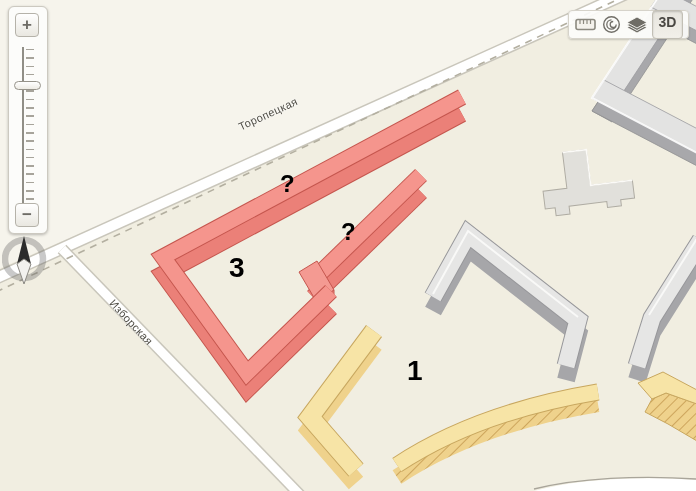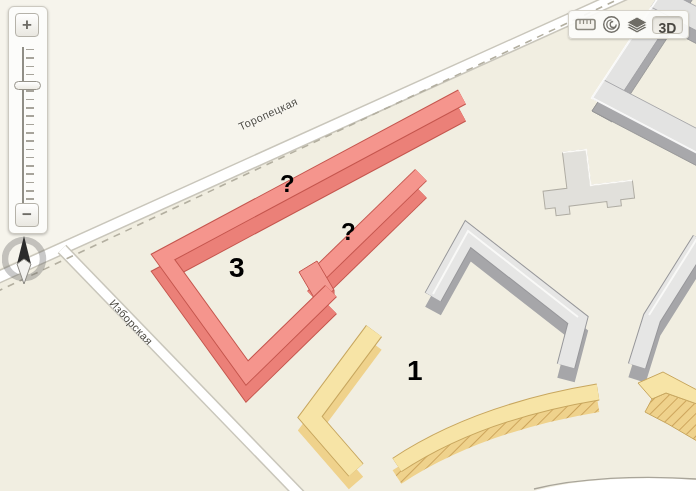--- a/index.html
+++ b/index.html
@@ -33,21 +33,21 @@
 
   
   .compass{position:absolute;left:2px;top:234px;width:46px;height:52px;cursor:pointer;}
 
   
   .toolbar{position:absolute;left:568px;top:10px;width:121px;height:29px;
      background:rgba(252,252,250,.92);border:1px solid #D6D3CA;border-radius:4px;
      box-shadow:0 1px 2px rgba(0,0,0,.18);display:flex;align-items:center;
      justify-content:space-between;padding:0 5px;box-sizing:border-box;}
   .tb-icon{display:flex;align-items:center;justify-content:center;cursor:pointer;width:22px;height:22px;}
-  .btn3d{width:31px;height:18px;background:linear-gradient(#E7E5DE,#F2F0EA);border:1px solid #C2BFB5;
+  .btn3d{width:31px;height:29px;background:linear-gradient(#E7E5DE,#F2F0EA);border:1px solid #C2BFB5;
      border-radius:4px;box-shadow:inset 0 1px 2px rgba(0,0,0,.18);color:#4A4843;font-weight:bold;
      font-size:14px;text-align:center;line-height:23px;cursor:pointer;box-sizing:border-box;}
 </style>
 </head>
 <body>
 
 <div class="stage">
 
   <svg class="map-svg" viewBox="0 0 696 491">
     <defs>

